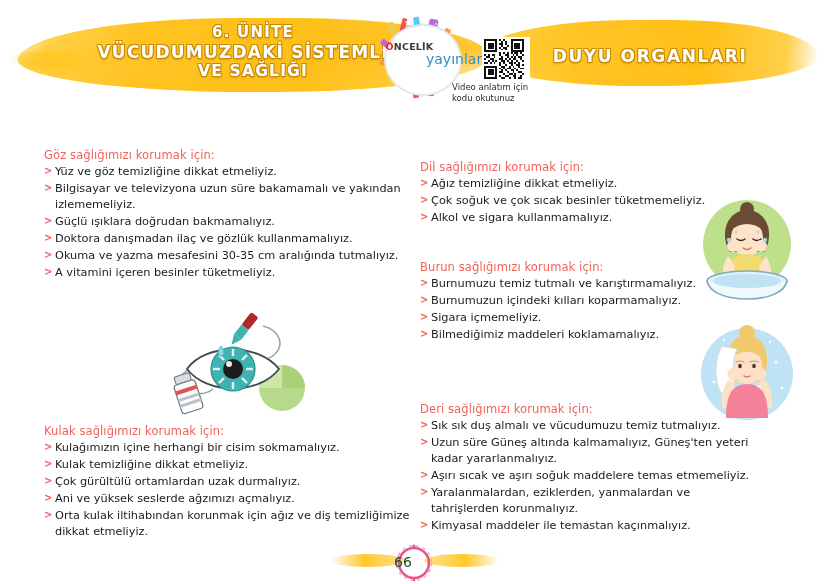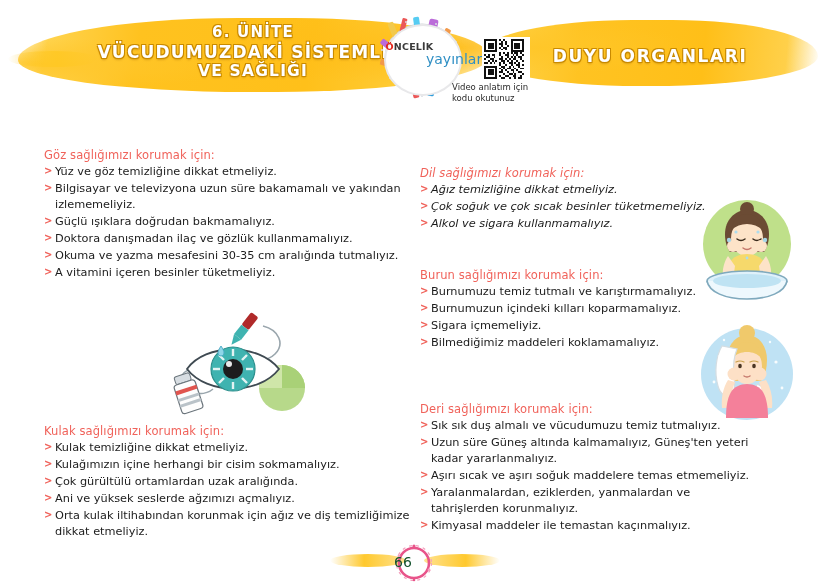--- a/index.html
+++ b/index.html
@@ -111,22 +111,22 @@
     position:relative;padding-left:11px;margin:0 0 1px 0;
     font-size:11.3px;line-height:1.42;color:#1b1b1b;
   }
   .items li:before{
     content:">";position:absolute;left:0;top:0;color:#f0625a;font-size:10px;font-weight:bold;
   }
 
   
   .sec-eye{left:0;top:0;width:366px;}
   .sec-ear{left:0;top:276px;width:366px;}
-  .sec-tongue{left:0;top:18px;width:320px;font-style:italic;}
-  .sec-nose{left:0;top:112px;width:300px;margin-top:8px;}
+  .sec-tongue{left:0;top:12px;width:320px;}
+  .sec-nose{left:0;top:112px;width:300px;}
   .sec-skin{left:0;top:254px;width:330px;}
 
   
   .ill{position:absolute;}
   .ill-eye{left:145px;top:312px;width:175px;height:105px;}
   .ill-face{left:694px;top:196px;width:106px;height:110px;}
   .ill-towel{left:694px;top:322px;width:106px;height:112px;}
 
   
   .pagenum-wrap{position:absolute;left:0;top:542px;width:828px;height:42px;}
@@ -332,23 +332,23 @@
         <li>Güçlü ışıklara doğrudan bakmamalıyız.</li>
         <li>Doktora danışmadan ilaç ve gözlük kullanmamalıyız.</li>
         <li>Okuma ve yazma mesafesini 30-35 cm aralığında tutmalıyız.</li>
         <li>A vitamini içeren besinler tüketmeliyiz.</li>
       </ul>
     </div>
 
     <div class="sec sec-ear">
       <h3>Kulak sağlığımızı korumak için:</h3>
       <ul class="items">
+        <li>Kulağımızın içine herhangi bir cisim sokmamalıyız.</li>
         <li>Kulak temizliğine dikkat etmeliyiz.</li>
-        <li>Kulağımızın içine herhangi bir cisim sokmamalıyız.</li>
-        <li>Çok gürültülü ortamlardan uzak aralığında.</li>
+        <li>Çok gürültülü ortamlardan uzak durmalıyız.</li>
         <li>Ani ve yüksek seslerde ağzımızı açmalıyız.</li>
         <li>Orta kulak iltihabından korunmak için ağız ve diş temizliğimize dikkat etmeliyiz.</li>
       </ul>
     </div>
   </div>
 
   <div class="col col-right">
 
     <div class="sec sec-tongue">
       <h3>Dil sağlığımızı korumak için:</h3>

